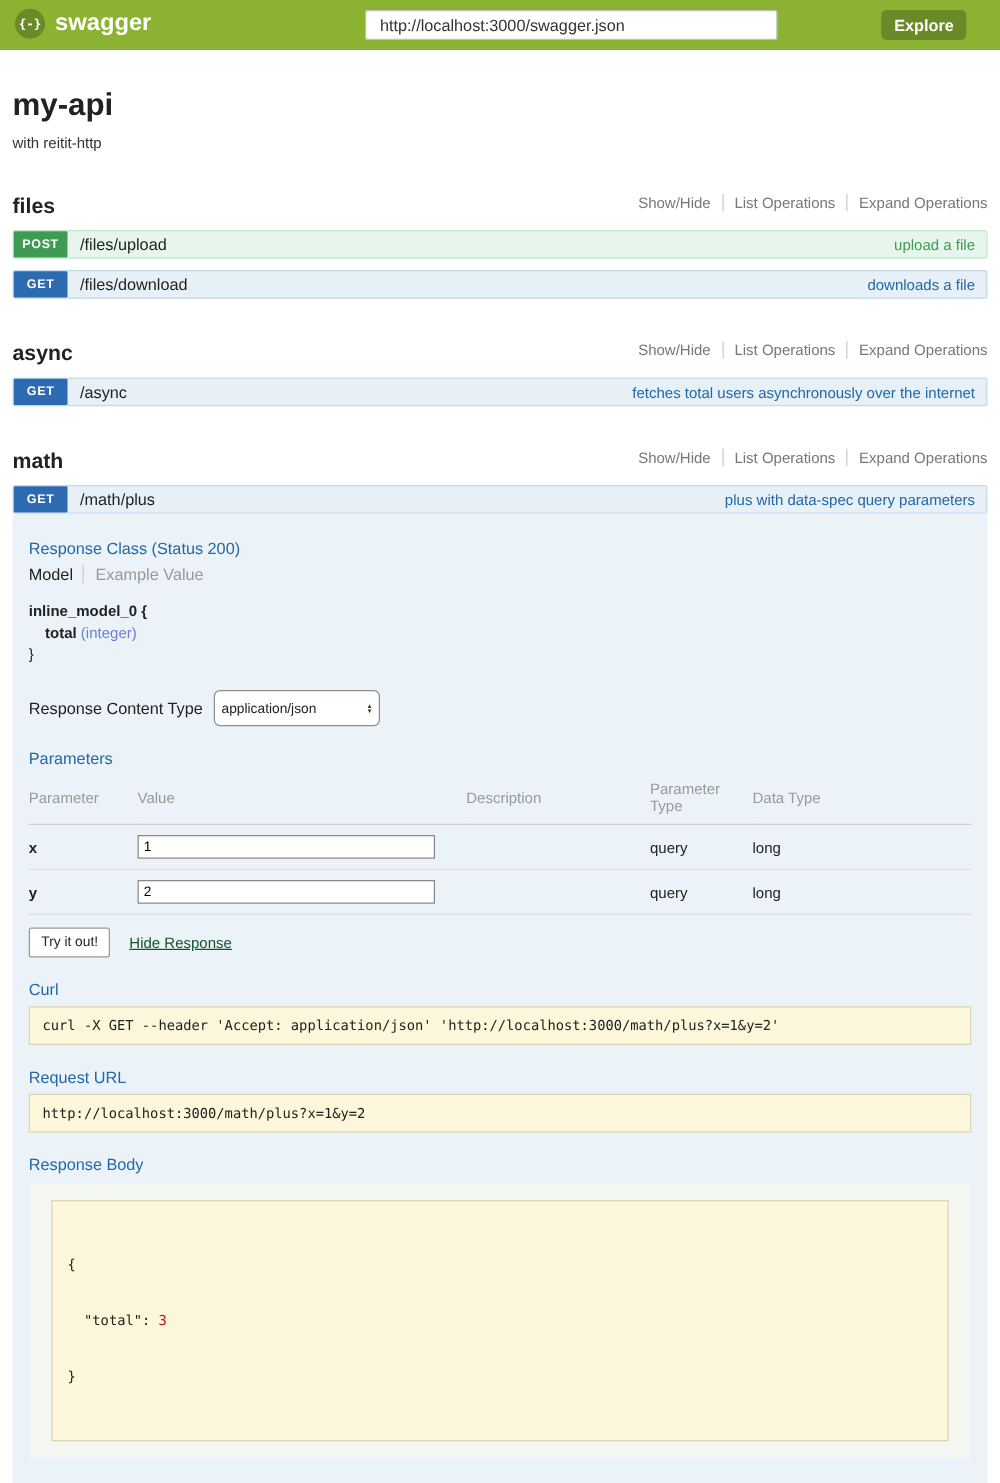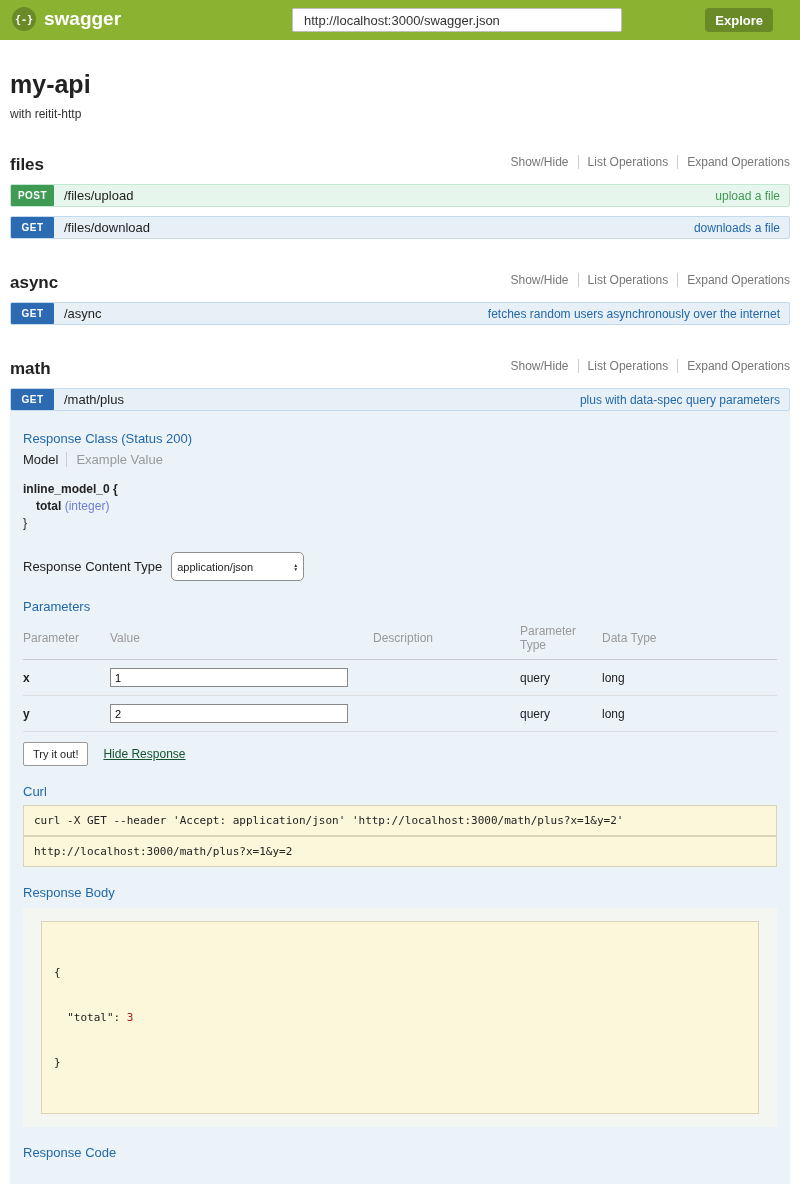--- a/index.html
+++ b/index.html
@@ -118,21 +118,21 @@
         <h2 class="section-name">async</h2>
         <div class="controls">
           <a>Show/Hide</a>
           <a>List Operations</a>
           <a>Expand Operations</a>
         </div>
       </div>
       <div class="op-row get">
         <span class="badge">GET</span>
         <span class="path">/async</span>
-        <span class="summary">fetches random users asynchronously over the internet</span>
+        <span class="summary">fetches total users asynchronously over the internet</span>
       </div>
     </div>
 
     <div class="section">
       <div class="section-head">
         <h2 class="section-name">math</h2>
         <div class="controls">
           <a>Show/Hide</a>
           <a>List Operations</a>
           <a>Expand Operations</a>
@@ -206,20 +206,21 @@
         </table>
 
         <div class="actions">
           <button class="try-btn">Try it out!</button>
           <a class="hide-link">Hide Response</a>
         </div>
 
         <h3 class="sub-head">Curl</h3>
         <pre class="code-box">curl -X GET --header 'Accept: application/json' 'http://localhost:3000/math/plus?x=1&amp;y=2'</pre>
 
+        <h3 class="sub-head">Request URL</h3>
         <pre class="code-box">http://localhost:3000/math/plus?x=1&amp;y=2</pre>
 
         <h3 class="sub-head">Response Body</h3>
         <div class="rb-wrap">
           <div class="code-box rb">
             <div>{</div>
             <div><span>  "total": </span><span class="json-num">3</span></div>
             <div>}</div>
           </div>
         </div>

